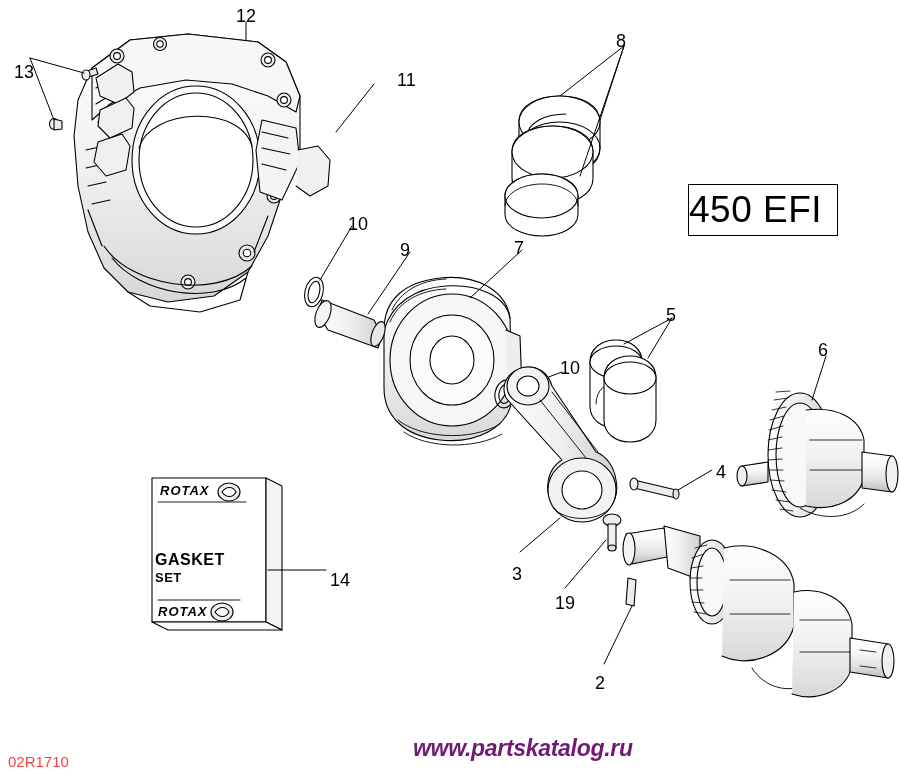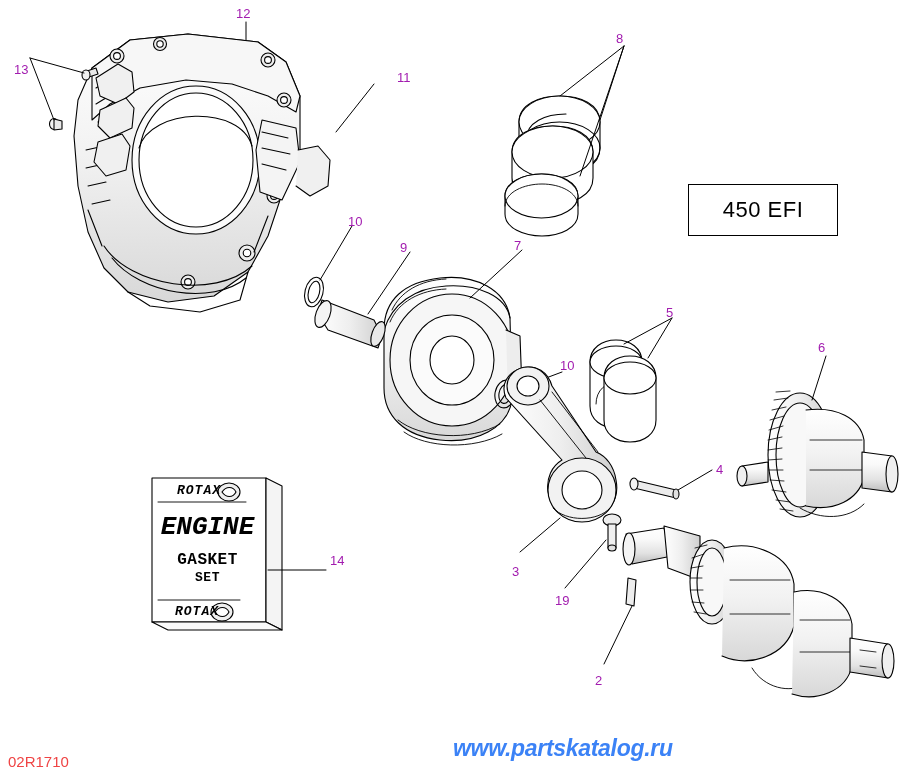--- a/index.html
+++ b/index.html
@@ -7,56 +7,54 @@
     width:900px;height:781px;
     background:#ffffff;
     font-family:"Liberation Sans", sans-serif;
     position:relative;
     overflow:hidden;
   }
   #diagram-root{position:absolute;left:0;top:0;width:900px;height:781px;}
   svg#parts-svg{position:absolute;left:0;top:0;width:900px;height:781px;}
   .callout{
     position:absolute;
-    font-size:13px;
-    color:#a21caf;
+    font-size:18px;
+    color:#000000;
     font-family:"Liberation Sans", sans-serif;
     white-space:nowrap;
   }
   .badge-box{
     position:absolute;
     border:1.5px solid #000;
     background:#fff;
-    display:flex;align-items:center;justify-content:center;
-    font-size:22px;
+    display:flex;align-items:center;justify-content:flex-start;
+    font-size:37px;
     letter-spacing:0.5px;
     font-family:"Liberation Sans", sans-serif;
   }
   .partcode{
     position:absolute;
     left:8px;top:753px;
     font-size:15px;
     color:#ef4444;
   }
   .watermark{
     position:absolute;
     left:413px;top:735px;
     font-size:23px;
     font-weight:bold;
     font-style:italic;
-    color:#3b82f6;
+    color:#701a75;
     font-family:"Liberation Sans", sans-serif;
     letter-spacing:-0.3px;
-    margin-left:40px;
   }
   .gasket-label{
     position:absolute;
-    font-family:Liberation Mono, monospace;
+    font-family:Liberation Sans, sans-serif;
     color:#000;
-    text-align:center;
   }
   .gasket-rotax-top{
     left:160px;top:483px;width:78px;
     font-size:13px;font-weight:bold;font-style:italic;
     letter-spacing:1px;
   }
   .gasket-engine{
     left:155px;top:512px;width:105px;
     font-size:26px;font-weight:bold;font-style:italic;
     letter-spacing:0px;
@@ -348,37 +346,36 @@
       <path d="M326,570 L268,570" stroke-width="1"></path>
 
     </g>
   </svg>
 
   <div class="badge-box" style="left:688px;top:184px;width:148px;height:50px;">
     <span>450 EFI</span>
   </div>
 
   <div class="gasket-label gasket-rotax-top">ROTAX</div>
-  <div class="gasket-label gasket-engine">ENGINE</div>
   <div class="gasket-label gasket-set1">GASKET</div>
   <div class="gasket-label gasket-set2">SET</div>
   <div class="gasket-label gasket-rotax-bot">ROTAX</div>
 
   <div class="callout" style="left:14px;top:62px;">13</div>
   <div class="callout" style="left:236px;top:6px;">12</div>
   <div class="callout" style="left:367px;top:70px;margin-left:30px;">11</div>
   <div class="callout" style="left:616px;top:31px;">8</div>
   <div class="callout" style="left:348px;top:214px;">10</div>
   <div class="callout" style="left:400px;top:240px;">9</div>
   <div class="callout" style="left:514px;top:238px;">7</div>
   <div class="callout" style="left:666px;top:305px;">5</div>
   <div class="callout" style="left:818px;top:340px;">6</div>
   <div class="callout" style="left:560px;top:358px;">10</div>
   <div class="callout" style="left:716px;top:462px;">4</div>
   <div class="callout" style="left:512px;top:564px;">3</div>
   <div class="callout" style="left:555px;top:593px;">19</div>
   <div class="callout" style="left:595px;top:673px;">2</div>
-  <div class="callout" style="left:330px;top:553px;">14</div>
+  <div class="callout" style="left:330px;top:570px;">14</div>
 
   <div class="partcode">02R1710</div>
   <div class="watermark">www.partskatalog.ru</div>
 
 </div>
 
 </body></html>

